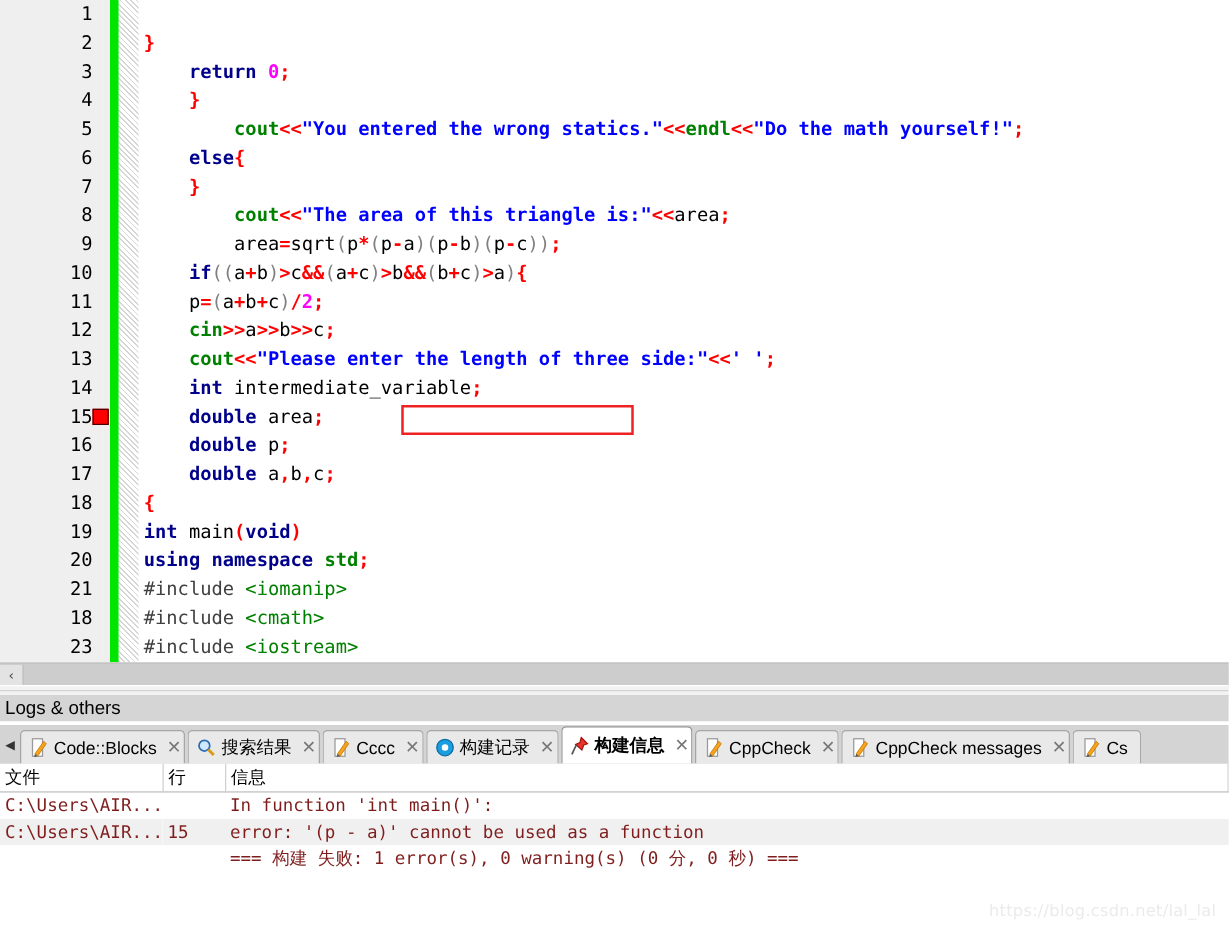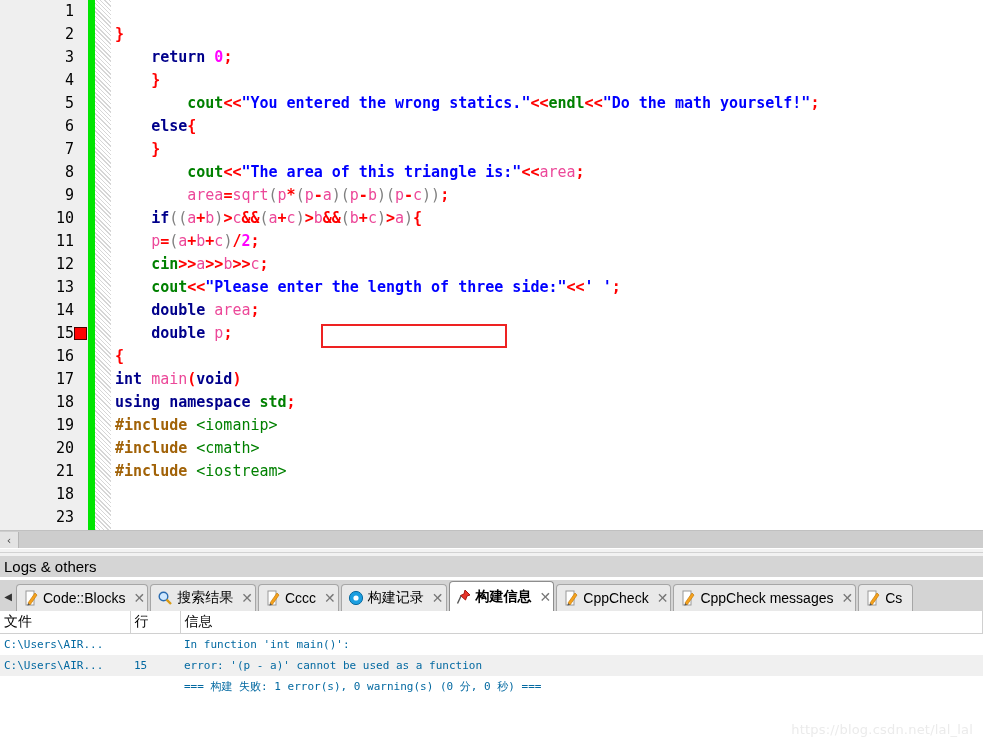--- a/index.html
+++ b/index.html
@@ -56,23 +56,23 @@
   }
 
   .cline {
     height: 23px; line-height: 23px;
     font-family: "DejaVu Sans Mono", monospace;
     font-size: 15px;
     white-space: pre;
     padding-left: 4px;
   }
   .kw   { color: #00008b; font-weight: bold; }   
-  .pre  { color: #a16207; font-weight: bold; }   
+  .pre  { color: #404040; font-weight: normal; }   
   .hdr  { color: #008000; }                      
-  .id   { color: #ec4899; }                      
+  .id   { color: #000000; }                      
   .str  { color: #0000ff; font-weight: bold; }   
   .op   { color: #ff0000; font-weight: bold; }                      
   .num  { color: #ff00ff; font-weight: bold; }   
   .fn   { color: #008000; font-weight: bold; }   
   .par  { color: #808080; }                      
 
   .redbox {
     position: absolute;
     border: 2px solid #ee2222;
     box-sizing: border-box;
@@ -159,21 +159,21 @@
     background: #ffffff;
     border-right: 1px solid #d0d0d0;
     border-bottom: 1px solid #d0d0d0;
     font-weight: normal; text-align: left;
     font-size: 14px; color: #000; padding: 2px 4px;
     height: 22px; box-sizing: border-box;
     font-family: "DejaVu Sans", sans-serif;
   }
   .msg-table td {
     font-family: "DejaVu Sans Mono", monospace;
-    font-size: 11px; color: #0369a1;
+    font-size: 14px; color: #7f1d1d;
     padding: 1px 4px; height: 19px; white-space: pre;
     overflow: hidden;
   }
   .msg-table tr.alt td { background: #f0f0f0; }
   .col-file { width: 130px; }
   .col-line { width: 50px; }
   .col-msg  { width: auto; }
 
   .watermark {
     position: absolute; right: 10px; bottom: 8px;
@@ -225,22 +225,24 @@
         <div class="cline"><span class="id">    </span><span class="op">}</span></div>
         <div class="cline"><span class="id">        </span><span class="fn">cout</span><span class="op">&lt;&lt;</span><span class="str">"You entered the wrong statics."</span><span class="op">&lt;&lt;</span><span class="fn">endl</span><span class="op">&lt;&lt;</span><span class="str">"Do the math yourself!"</span><span class="op">;</span></div>
         <div class="cline"><span class="id">    </span><span class="kw">else</span><span class="op">{</span></div>
         <div class="cline"><span class="id">    </span><span class="op">}</span></div>
         <div class="cline"><span class="id">        </span><span class="fn">cout</span><span class="op">&lt;&lt;</span><span class="str">"The area of this triangle is:"</span><span class="op">&lt;&lt;</span><span class="id">area</span><span class="op">;</span></div>
         <div class="cline"><span class="id">        </span><span class="id">area</span><span class="op">=</span><span class="id">sqrt</span><span class="par">(</span><span class="id">p</span><span class="op">*</span><span class="par">(</span><span class="id">p</span><span class="op">-</span><span class="id">a</span><span class="par">)</span><span class="par">(</span><span class="id">p</span><span class="op">-</span><span class="id">b</span><span class="par">)</span><span class="par">(</span><span class="id">p</span><span class="op">-</span><span class="id">c</span><span class="par">)</span><span class="par">)</span><span class="op">;</span></div>
         <div class="cline"><span class="id">    </span><span class="kw">if</span><span class="par">(</span><span class="par">(</span><span class="id">a</span><span class="op">+</span><span class="id">b</span><span class="par">)</span><span class="op">&gt;</span><span class="id">c</span><span class="op">&amp;&amp;</span><span class="par">(</span><span class="id">a</span><span class="op">+</span><span class="id">c</span><span class="par">)</span><span class="op">&gt;</span><span class="id">b</span><span class="op">&amp;&amp;</span><span class="par">(</span><span class="id">b</span><span class="op">+</span><span class="id">c</span><span class="par">)</span><span class="op">&gt;</span><span class="id">a</span><span class="par">)</span><span class="op">{</span></div>
         <div class="cline"><span class="id">    </span><span class="id">p</span><span class="op">=</span><span class="par">(</span><span class="id">a</span><span class="op">+</span><span class="id">b</span><span class="op">+</span><span class="id">c</span><span class="par">)</span><span class="op">/</span><span class="num">2</span><span class="op">;</span></div>
         <div class="cline"><span class="id">    </span><span class="fn">cin</span><span class="op">&gt;&gt;</span><span class="id">a</span><span class="op">&gt;&gt;</span><span class="id">b</span><span class="op">&gt;&gt;</span><span class="id">c</span><span class="op">;</span></div>
         <div class="cline"><span class="id">    </span><span class="fn">cout</span><span class="op">&lt;&lt;</span><span class="str">"Please enter the length of three side:"</span><span class="op">&lt;&lt;</span><span class="str">' '</span><span class="op">;</span></div>
+        <div class="cline"><span class="id">    </span><span class="kw">int</span><span class="id"> </span><span class="id">intermediate_variable</span><span class="op">;</span></div>
         <div class="cline"><span class="id">    </span><span class="kw">double</span><span class="id"> </span><span class="id">area</span><span class="op">;</span></div>
         <div class="cline"><span class="id">    </span><span class="kw">double</span><span class="id"> </span><span class="id">p</span><span class="op">;</span></div>
+        <div class="cline"><span class="id">    </span><span class="kw">double</span><span class="id"> </span><span class="id">a</span><span class="op">,</span><span class="id">b</span><span class="op">,</span><span class="id">c</span><span class="op">;</span></div>
         <div class="cline"><span class="op">{</span></div>
         <div class="cline"><span class="kw">int</span><span class="id"> </span><span class="id">main</span><span class="op">(</span><span class="kw">void</span><span class="op">)</span></div>
         <div class="cline"><span class="kw">using</span><span class="id"> </span><span class="kw">namespace</span><span class="id"> </span><span class="fn">std</span><span class="op">;</span></div>
         <div class="cline"><span class="pre">#include </span><span class="hdr">&lt;iomanip&gt;</span></div>
         <div class="cline"><span class="pre">#include </span><span class="hdr">&lt;cmath&gt;</span></div>
         <div class="cline"><span class="pre">#include </span><span class="hdr">&lt;iostream&gt;</span></div>
       <div class="redbox" style="left:210px; top:324px; width:186px; height:24px;"></div>
     </div>
   </div>
 

